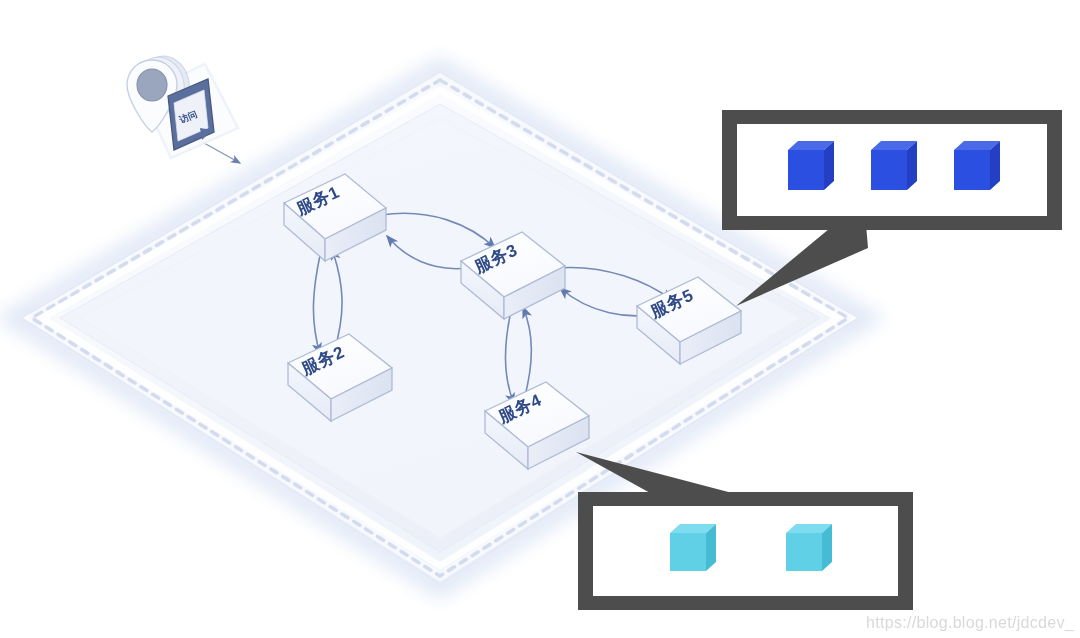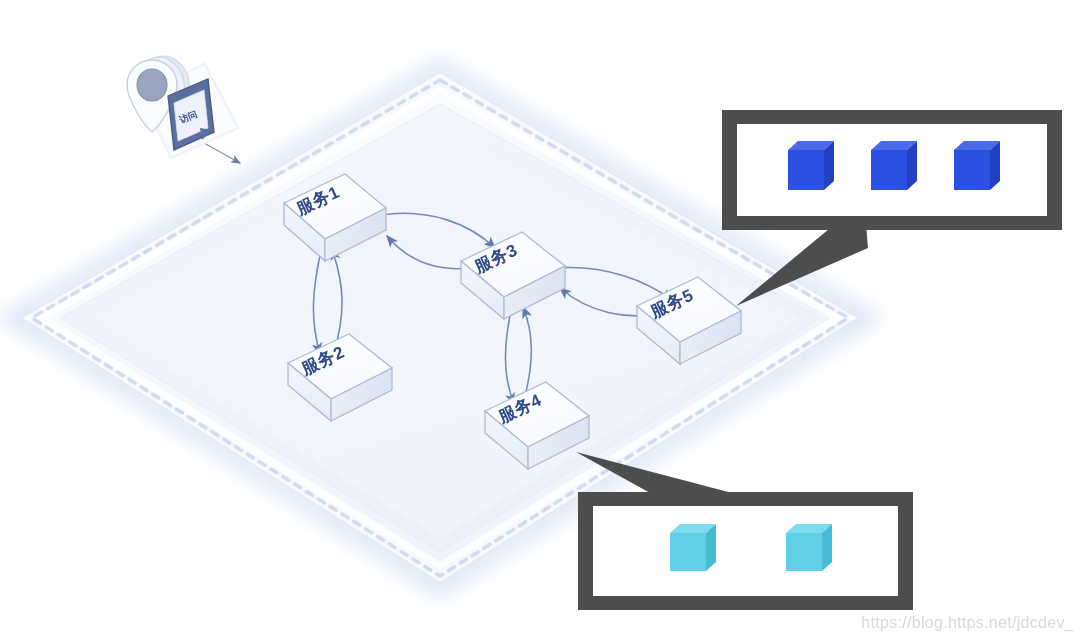--- a/index.html
+++ b/index.html
@@ -228,14 +228,14 @@
       </g>
 
       <g>
         <polygon points="786,533 822,533 832,524 796,524" fill="#7ddcef"></polygon>
         <polygon points="786,533 786,571 822,571 822,533" fill="#5fd0e6"></polygon>
         <polygon points="822,533 832,524 832,562 822,571" fill="#45bcd4"></polygon>
       </g>
     </g>
   </svg>
 
-  <div class="watermark">https://blog.https.net/jdcdev_</div>
+  <div class="watermark">https://blog.blog.net/jdcdev_</div>
 </div>
 
 </body></html>

